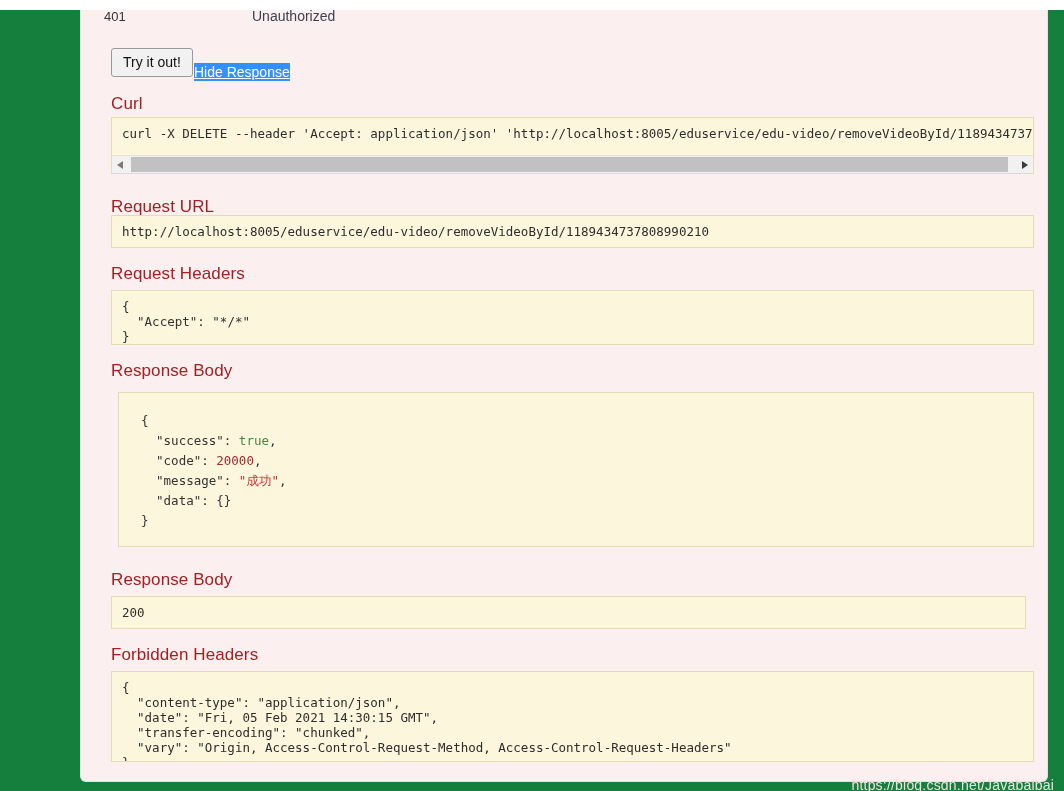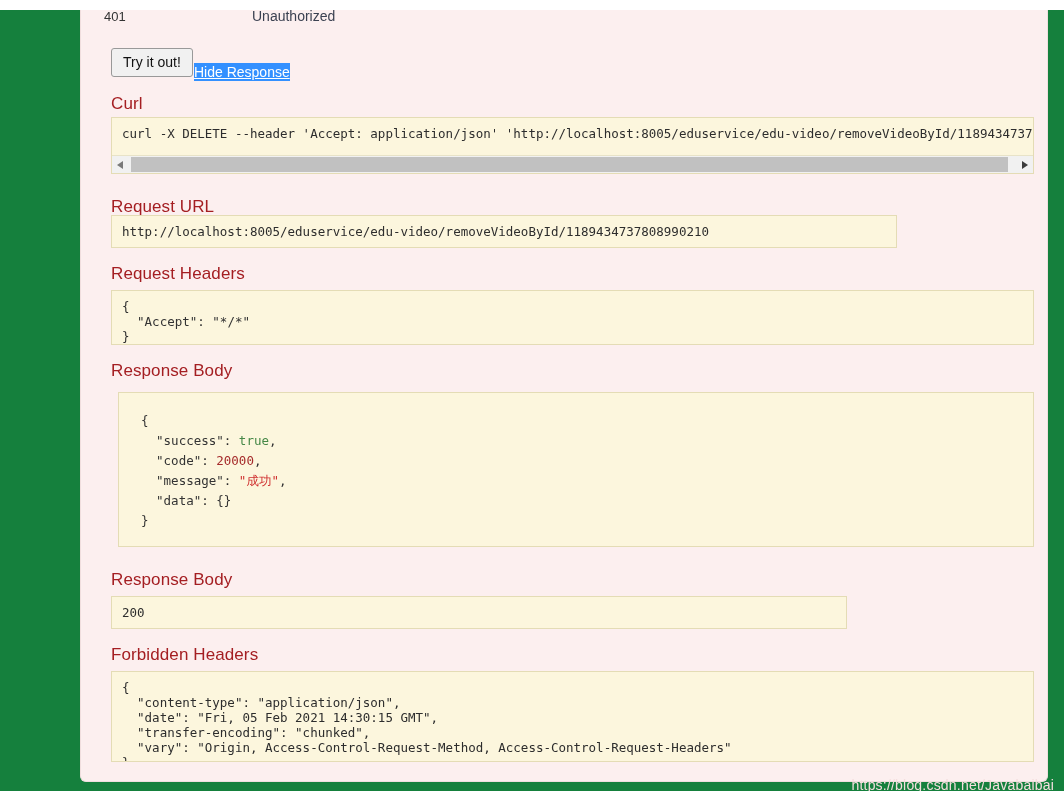--- a/index.html
+++ b/index.html
@@ -232,21 +232,21 @@
               <span class="tri"></span>
             </div>
           <div class="sb-thumb"></div>
           <div class="sb-arrow right">
               <span class="tri"></span>
             </div>
         </div>
       </div>
 
       <h4 class="sec-head" style="top:185px;margin-top:8px;">Request URL</h4>
-      <div class="code-box" style="left:15px; top:211px; width:786px; height:33px;">
+      <div class="code-box" style="left:15px; top:211px; width:923px; height:33px;">
         <pre>http://localhost:8005/eduservice/edu-video/removeVideoById/1189434737808990210</pre>
       </div>
 
       <h4 class="sec-head" style="top:260px;">Request Headers</h4>
       <div class="code-box" style="left:15px; top:286px; width:923px; height:55px;">
         <pre><span>{</span>
   <span class="tok-key">"Accept"</span><span class="tok-punct">: </span><span class="tok-key">"*/*"</span>
 <span>}</span></pre>
       </div>
 
@@ -254,21 +254,21 @@
       <div class="code-box body" style="left:22px; top:388px; width:916px; height:155px;">
         <pre><span class="tok-punct">{</span>
   <span class="tok-key">"success"</span>: <span class="tok-bool">true</span><span class="tok-punct">,</span>
   <span class="tok-key">"code"</span>: <span class="tok-num">20000</span><span class="tok-punct">,</span>
   <span class="tok-key">"message"</span>: <span class="tok-str">"成功"</span><span class="tok-punct">,</span>
   <span class="tok-key">"data"</span>: <span class="tok-punct">{}</span>
 <span class="tok-punct">}</span></pre>
       </div>
 
       <h4 class="sec-head" style="top:566px;">Response Body</h4>
-      <div class="code-box" style="left:15px; top:592px; width:736px; height:33px;">
+      <div class="code-box" style="left:15px; top:592px; width:915px; height:33px;">
         <pre>200</pre>
       </div>
 
       <h4 class="sec-head" style="top:641px;">Forbidden Headers</h4>
       <div class="code-box" style="left:15px; top:667px; width:923px; height:91px;">
         <pre>{
   "content-type": "application/json",
   "date": "Fri, 05 Feb 2021 14:30:15 GMT",
   "transfer-encoding": "chunked",
   "vary": "Origin, Access-Control-Request-Method, Access-Control-Request-Headers"

